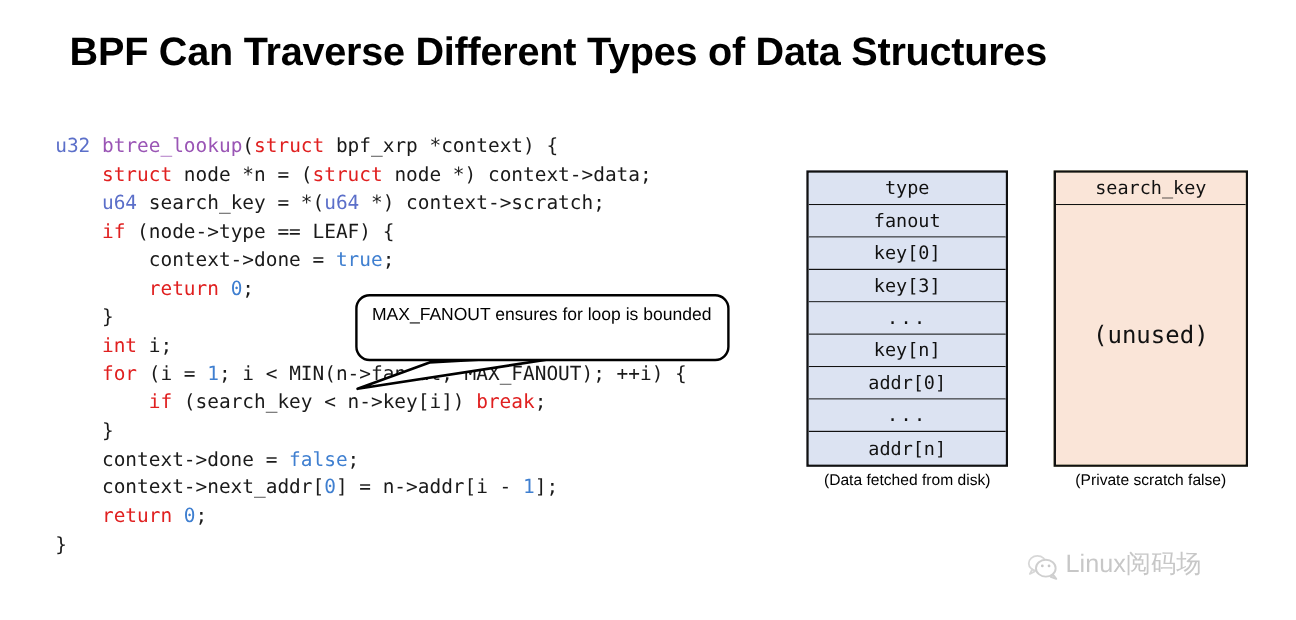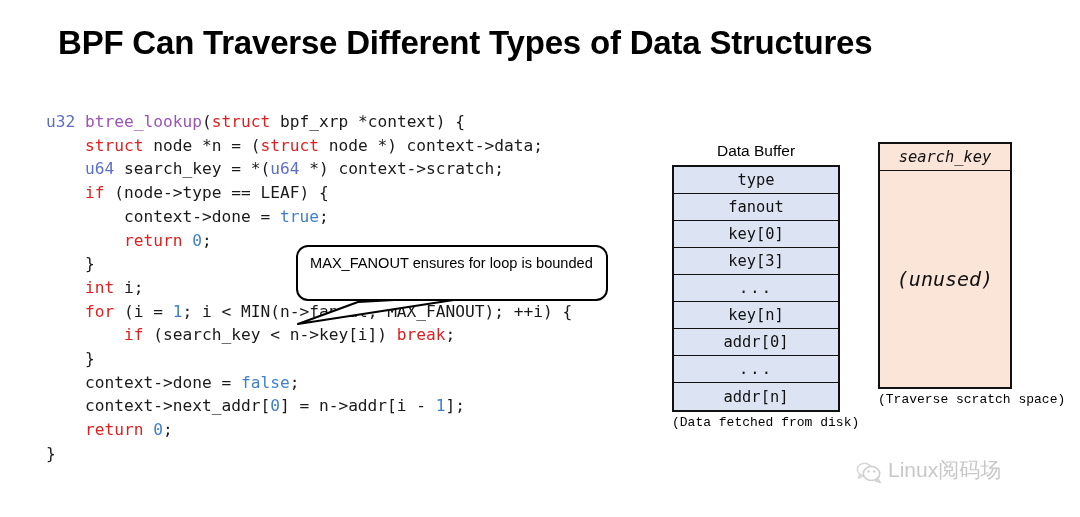--- a/index.html
+++ b/index.html
@@ -79,21 +79,21 @@
   .buffer-heading {
     text-align: center;
     font-size: 15.5px;
     font-family: "Liberation Sans", sans-serif;
     color: #000000;
     margin-bottom: 5px;
   }
   .buffer-caption {
     text-align: center;
     font-size: 13px;
-    font-family: Liberation Mono, monospace;
+    font-family: Liberation Sans, sans-serif;
     color: #000000;
     margin-top: 3px;
     white-space: nowrap;
   }
   .buffer-table {
     border: 2.4px solid #111111;
     box-sizing: border-box;
   }
   .buffer-row {
     border-bottom: 1.8px solid #111111;
@@ -109,21 +109,21 @@
   .buffer-row:last-child { border-bottom: none; }
 
   
   #data-buffer-wrap { left: 672px; top: 142px; width: 168px; }
   #data-buffer-table { width: 168px; background: #dce3f2; }
   #data-buffer-table .buffer-row { height: 27px; background: #dce3f2; }
   .ellipsis-row { letter-spacing: 2px; }
 
   
   #scratch-buffer-wrap { left: 878px; top: 142px; width: 162px; }
-  #scratch-buffer-table { width: 134px; background: #fef9c3; font-style: italic; }
+  #scratch-buffer-table { width: 162px; background: #fef9c3; }
   #scratch-key-row {
     height: 27px;
     background: #fae5d8;
     border-bottom: 1.8px solid #111111;
     box-sizing: border-box;
     display: flex; align-items: center; justify-content: center;
     font-family: "DejaVu Sans Mono", "Liberation Mono", monospace;
     font-size: 15.4px;
     color: #111111;
   }
@@ -162,41 +162,40 @@
 <div id="code-block"><div class="code-line"><span class="tok-type">u32</span><span class="tok-plain"> </span><span class="tok-fn">btree_lookup</span><span class="tok-plain">(</span><span class="tok-kw">struct</span><span class="tok-plain"> bpf_xrp *context) {</span></div><div class="code-line"><span class="tok-plain">    </span><span class="tok-kw">struct</span><span class="tok-plain"> node *n = (</span><span class="tok-kw">struct</span><span class="tok-plain"> node *) context-&gt;data;</span></div><div class="code-line"><span class="tok-plain">    </span><span class="tok-type">u64</span><span class="tok-plain"> search_key = *(</span><span class="tok-type">u64</span><span class="tok-plain"> *) context-&gt;scratch;</span></div><div class="code-line"><span class="tok-plain">    </span><span class="tok-kw">if</span><span class="tok-plain"> (node-&gt;type == LEAF) {</span></div><div class="code-line"><span class="tok-plain">        context-&gt;done = </span><span class="tok-num">true</span><span class="tok-plain">;</span></div><div class="code-line"><span class="tok-plain">        </span><span class="tok-kw">return</span><span class="tok-plain"> </span><span class="tok-num">0</span><span class="tok-plain">;</span></div><div class="code-line"><span class="tok-plain">    }</span></div><div class="code-line"><span class="tok-plain">    </span><span class="tok-kw">int</span><span class="tok-plain"> i;</span></div><div class="code-line"><span class="tok-plain">    </span><span class="tok-kw">for</span><span class="tok-plain"> (i = </span><span class="tok-num">1</span><span class="tok-plain">; i &lt; MIN(n-&gt;fanout, MAX_FANOUT); ++i) {</span></div><div class="code-line"><span class="tok-plain">        </span><span class="tok-kw">if</span><span class="tok-plain"> (search_key &lt; n-&gt;key[i]) </span><span class="tok-kw">break</span><span class="tok-plain">;</span></div><div class="code-line"><span class="tok-plain">    }</span></div><div class="code-line"><span class="tok-plain">    context-&gt;done = </span><span class="tok-num">false</span><span class="tok-plain">;</span></div><div class="code-line"><span class="tok-plain">    context-&gt;next_addr[</span><span class="tok-num">0</span><span class="tok-plain">] = n-&gt;addr[i - </span><span class="tok-num">1</span><span class="tok-plain">];</span></div><div class="code-line"><span class="tok-plain">    </span><span class="tok-kw">return</span><span class="tok-plain"> </span><span class="tok-num">0</span><span class="tok-plain">;</span></div><div class="code-line"><span class="tok-plain">}</span></div></div>
 
 <svg id="callout-tail" viewBox="0 0 210 40" width="210" height="40">
   <path d="M 12 36 L 200 7 L 72 14 Z" fill="#ffffff" stroke="#000000" stroke-width="2.2" stroke-linejoin="round"></path>
 </svg>
 <div id="callout">
   <span>MAX_FANOUT ensures for loop is bounded</span>
 </div>
 
 <div class="buffer-wrap" id="data-buffer-wrap">
-  <div class="buffer-heading">Data Buffer</div>
   <div class="buffer-table" id="data-buffer-table">
       <div class="buffer-row">type</div>
       <div class="buffer-row">fanout</div>
       <div class="buffer-row">key[0]</div>
       <div class="buffer-row">key[3]</div>
       <div class="buffer-row ellipsis-row">...</div>
       <div class="buffer-row">key[n]</div>
       <div class="buffer-row">addr[0]</div>
       <div class="buffer-row ellipsis-row">...</div>
       <div class="buffer-row">addr[n]</div>
     </div>
   <div class="buffer-caption">(Data fetched from disk)</div>
 </div>
 
 <div class="buffer-wrap" id="scratch-buffer-wrap">
   <div class="buffer-table" id="scratch-buffer-table">
     <div id="scratch-key-row">search_key</div>
     <div id="scratch-unused-row">(unused)</div>
   </div>
-  <div class="buffer-caption">(Traverse scratch space)</div>
+  <div class="buffer-caption">(Private scratch false)</div>
 </div>
 
 <div id="watermark">
   <svg width="26" height="24" viewBox="0 0 26 24">
     <ellipse cx="8.5" cy="9.5" rx="7.2" ry="6.2" fill="none" stroke="#b8b8b8" stroke-width="1.5"></ellipse>
     <path d="M 4.2 14.5 L 2.2 18.2 L 6.4 16.2 Z" fill="none" stroke="#b8b8b8" stroke-width="1.5" stroke-linejoin="round"></path>
     <ellipse cx="15.5" cy="13.5" rx="8.2" ry="7" fill="#ffffff" stroke="#a8a8a8" stroke-width="1.6"></ellipse>
     <path d="M 21.5 18.8 L 24.2 22.4 L 19.6 20.7 Z" fill="#ffffff" stroke="#a8a8a8" stroke-width="1.6" stroke-linejoin="round"></path>
     <circle cx="12.6" cy="11.6" r="1.15" fill="#9a9a9a"></circle>
     <circle cx="18.2" cy="11.6" r="1.15" fill="#9a9a9a"></circle>

